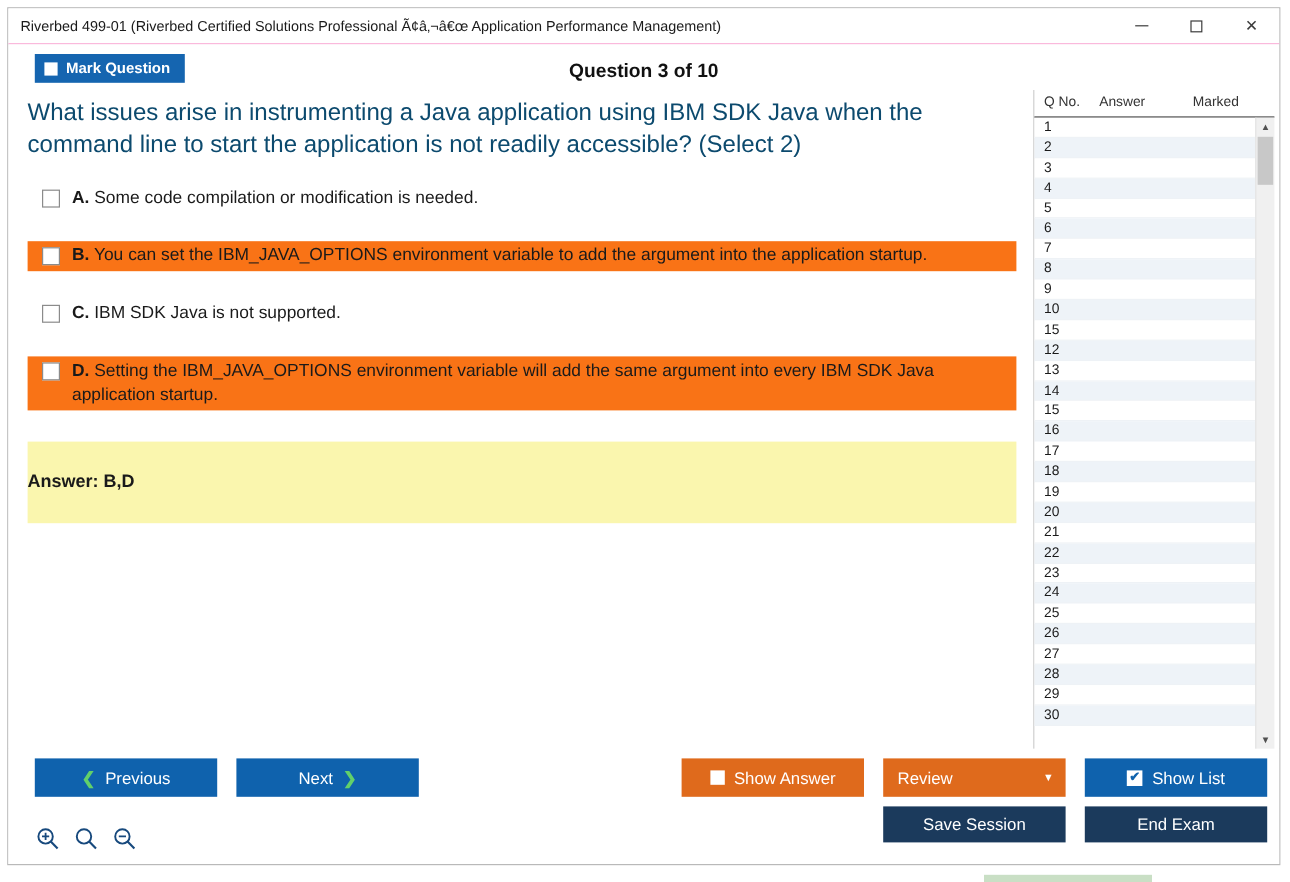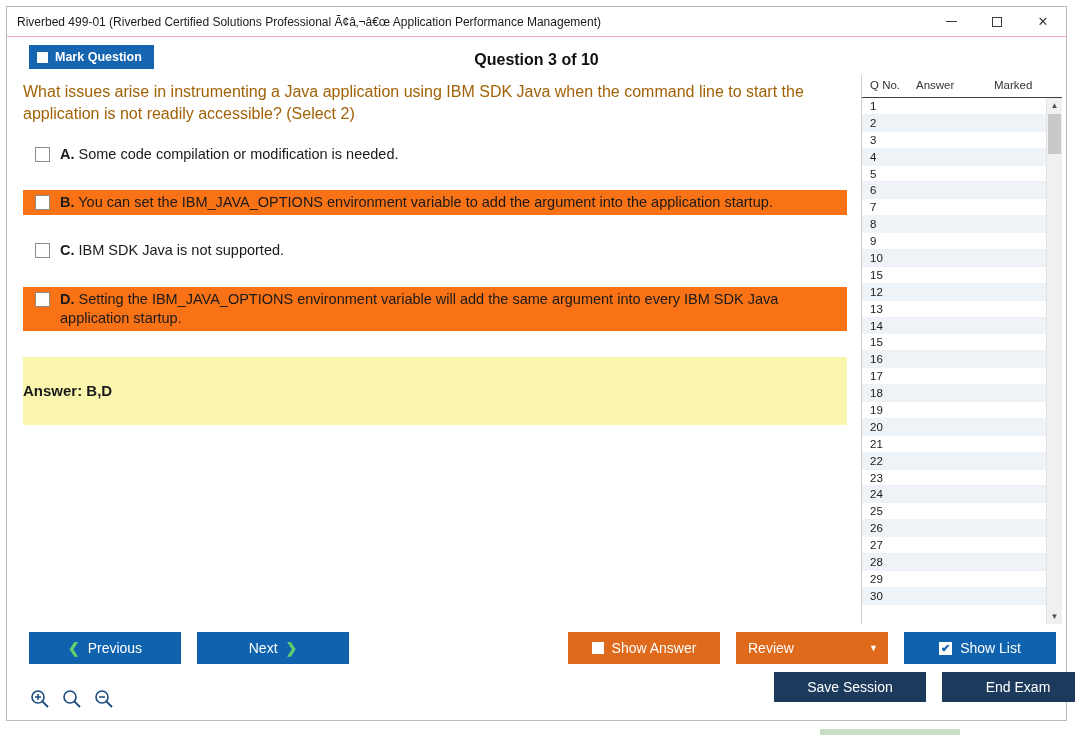--- a/index.html
+++ b/index.html
@@ -121,22 +121,22 @@
     min-height: 0;
     background: #ffffff;
   }
   .content {
     flex: 1;
     min-width: 0;
     padding: 12px 14px 0 16px;
     box-sizing: border-box;
   }
   .qtext {
-    font-size: 16px;
-    color: #a16207;
+    font-size: 20px;
+    color: #0c4a6e;
     line-height: 1.35;
     margin-bottom: 18px;
   }
   .options { display: flex; flex-direction: column; gap: 21px; }
   .option-row {
     display: flex;
     align-items: flex-start;
     min-height: 22px;
     padding: 3px 4px 3px 12px;
     box-sizing: border-box;
@@ -257,21 +257,21 @@
     font-size: 14px;
     color: #ffffff;
     cursor: pointer;
     display: flex;
     align-items: center;
     justify-content: center;
     gap: 8px;
   }
   .btn-blue { background: #0f62ad; }
   .btn-orange { background: #df6a1c; }
-  .btn-dark { background: #1b3a5c; margin-left: 38px; }
+  .btn-dark { background: #1b3a5c; }
   .chev {
     font-size: 14px;
     font-weight: bold;
   }
   .chev.green { color: #62d06a; }
   .white-box {
     width: 12px; height: 12px; background: #ffffff; display: inline-block;
   }
   .check-box {
     width: 13px; height: 13px; background: #ffffff; display: inline-flex;

